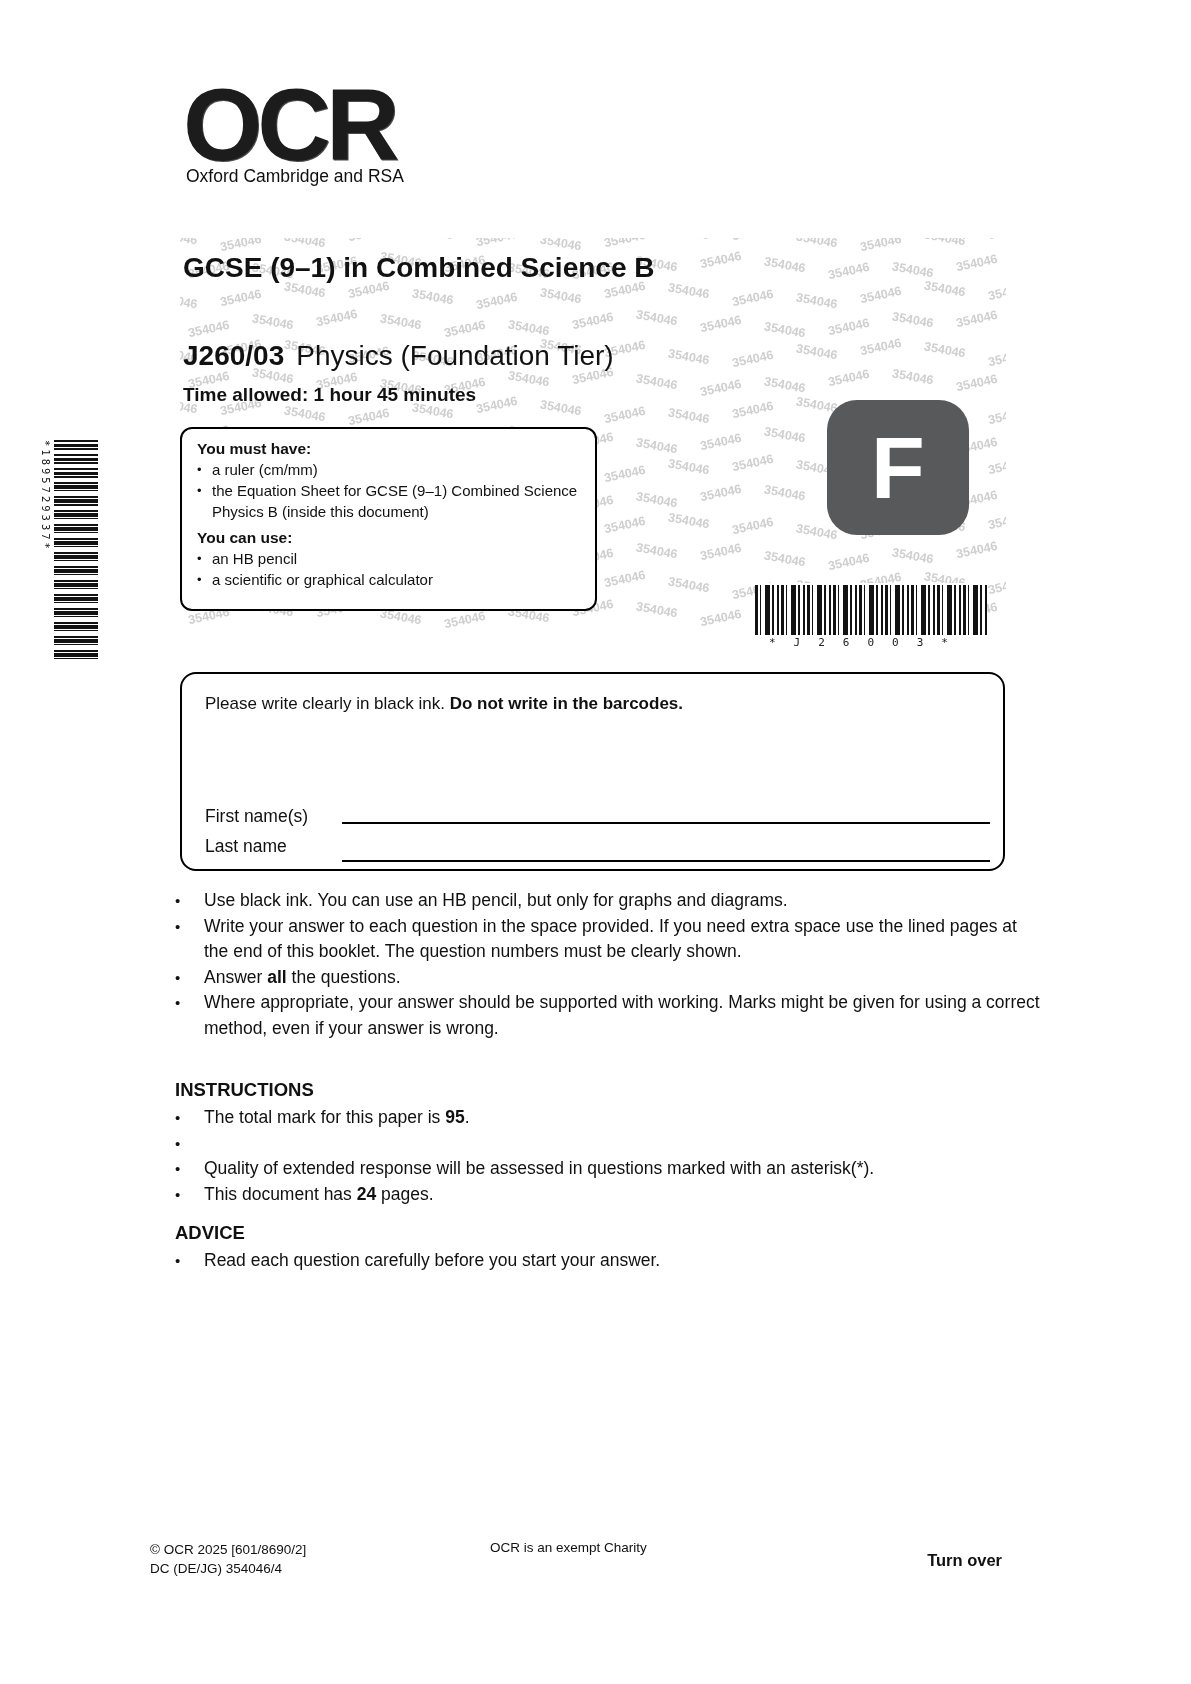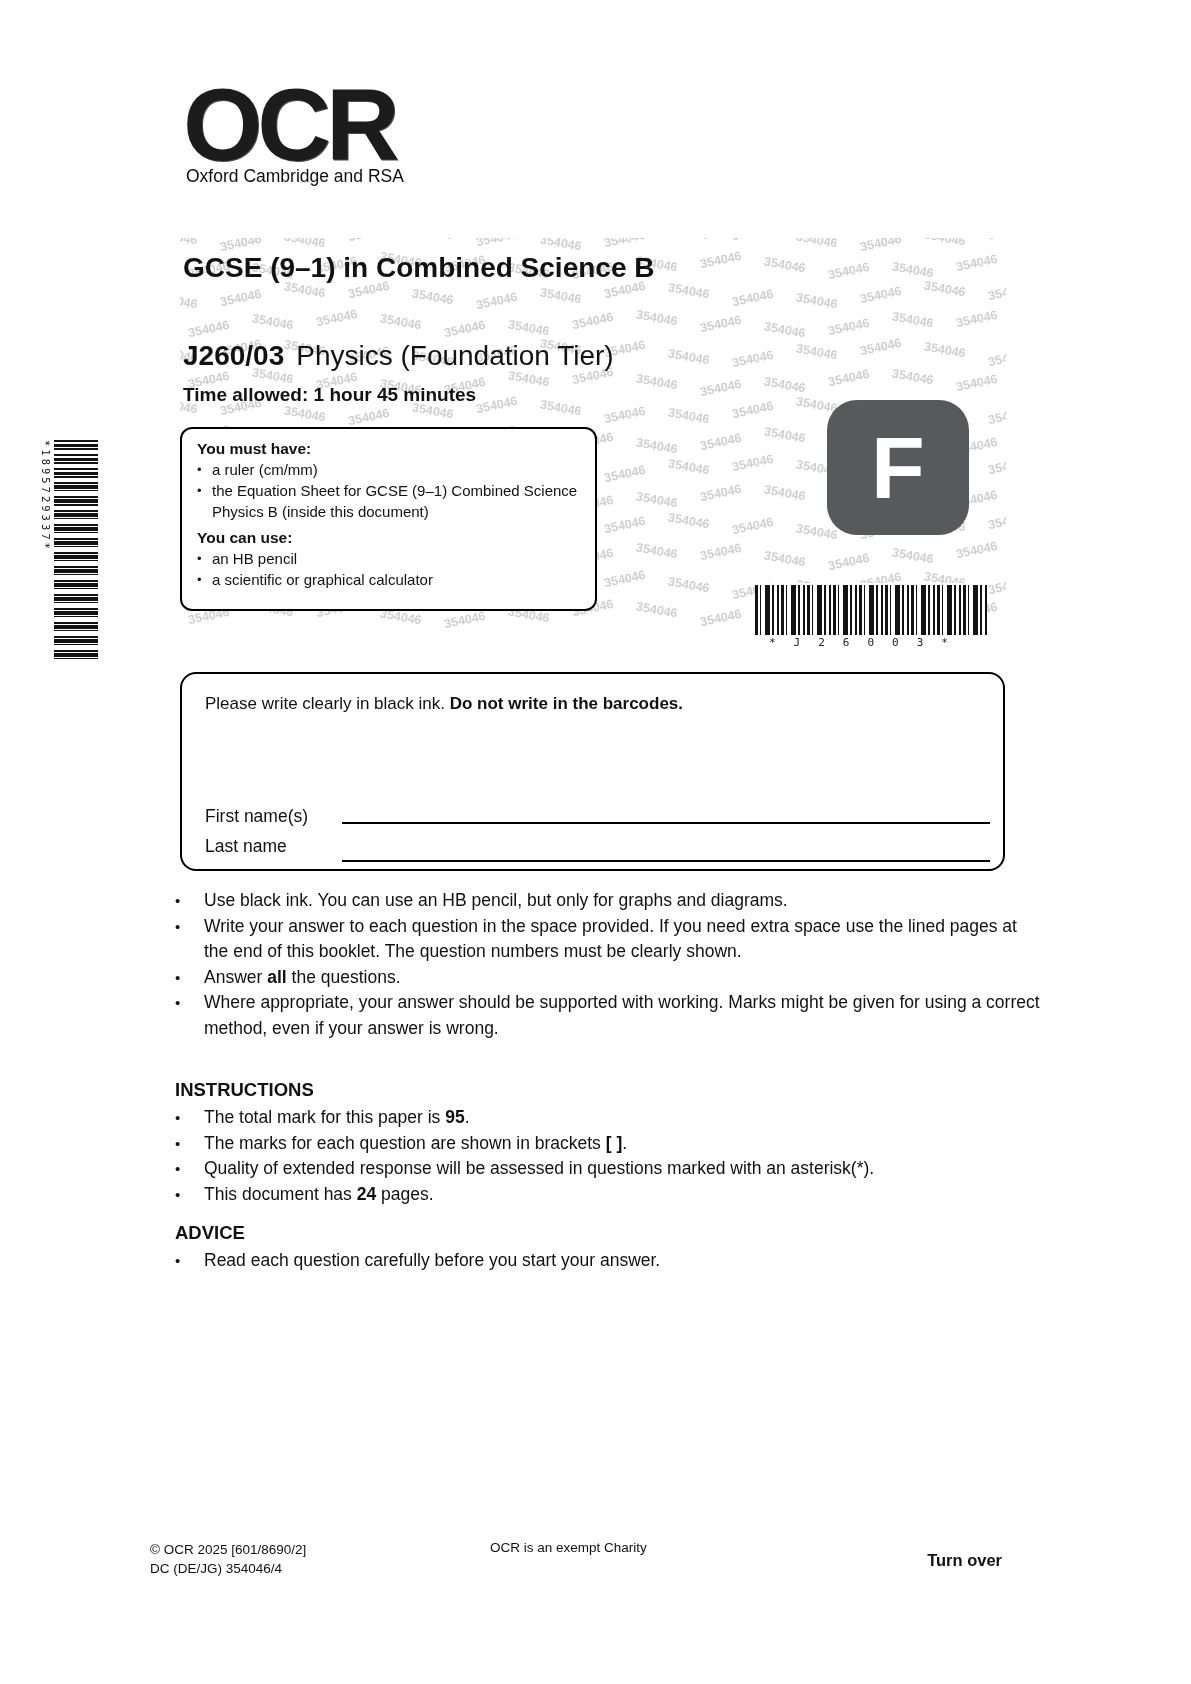--- a/index.html
+++ b/index.html
@@ -362,21 +362,20 @@
 
   <div class="section" id="sec-information">
     <div class="heading">INSTRUCTIONS</div>
     <div>
         <div class="bullet-item">
           <span class="dot">•</span>
           <span><span>The total mark for this paper is </span><span class="b">95</span><span>.</span></span>
         </div>
         <div class="bullet-item">
           <span class="dot">•</span>
-          <span><span>The marks for each question are shown in brackets </span><span class="b">[ ]</span><span>.</span></span>
         </div>
         <div class="bullet-item">
           <span class="dot">•</span>
           <span><span>Quality of extended response will be assessed in questions marked with an asterisk(*).</span></span>
         </div>
         <div class="bullet-item">
           <span class="dot">•</span>
           <span><span>This document has </span><span class="b">24</span><span> pages.</span></span>
         </div>
       </div>

